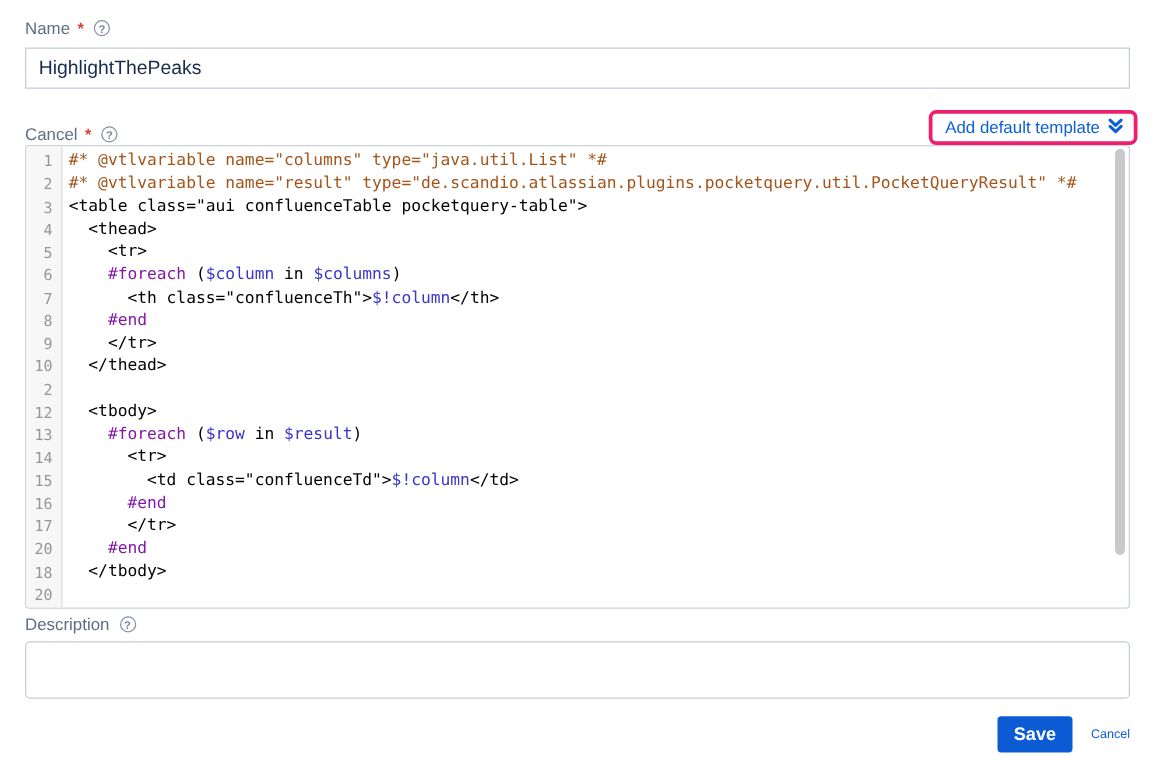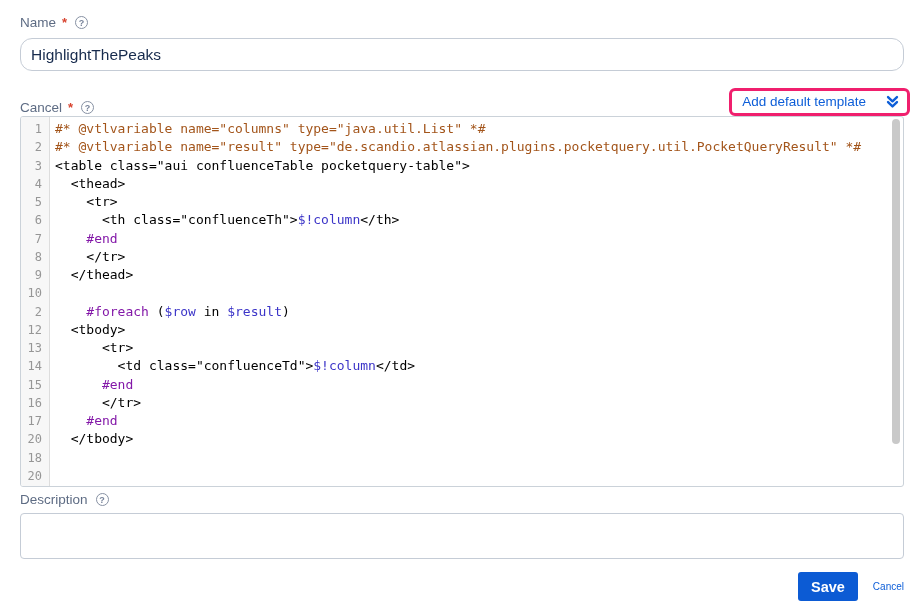--- a/index.html
+++ b/index.html
@@ -22,29 +22,29 @@
   body{font-family:"Liberation Sans",sans-serif;}
   .page{padding:14px 20px 6px 20px;width:924px;height:609px;}
 
   .field-label-row{display:flex;align-items:center;gap:5px;height:17px;}
   .field-label{font-size:13.5px;color:var(--label-gray);}
   .required{color:var(--required-red);font-size:13px;font-weight:bold;margin-left:1px;}
   .help-icon{display:inline-flex;align-items:center;justify-content:center;
     width:13px;height:13px;border:1.2px solid #8791a3;border-radius:50%;
     color:#77839a;font-size:9px;font-weight:bold;margin-left:3px;cursor:pointer;}
 
-  .text-input{width:100%;height:33px;border:1px solid var(--border-gray);border-radius:12px;
+  .text-input{width:100%;height:33px;border:1px solid var(--border-gray);border-radius:0;
     margin-top:7px;padding:0 10px;font-family:"Liberation Sans",sans-serif;
     font-size:15.5px;color:var(--text-navy);outline:none;}
 
   .content-header{display:flex;justify-content:space-between;align-items:flex-end;
     margin-top:14px;height:31px;}
   .highlight-box{border:3px solid var(--highlight-pink);border-radius:6px;
     padding:3px 8px 4px 10px;margin-right:-6px;background:#fff;}
-  .add-template-link{display:flex;align-items:center;gap:20px;color:var(--accent-blue);
+  .add-template-link{display:flex;gap:6px;color:var(--accent-blue);
     font-size:13.5px;text-decoration:none;cursor:pointer;white-space:nowrap;}
 
   .editor{position:relative;border:1px solid #cbd2d9;border-radius:3px;height:371px;
     display:flex;overflow:hidden;background:#fff;}
   .gutter{width:29px;background:var(--gutter-bg);border-right:1px solid #ddd;
     padding:3px 0;flex-shrink:0;}
   .gut-num{font-family:"DejaVu Sans Mono",monospace;font-size:12px;line-height:18.25px;
     color:var(--gutter-text);text-align:right;padding-right:7px;}
   .code-lines{padding:3px 14px 3px 5px;flex:1;overflow:hidden;}
   .code-line{font-family:"DejaVu Sans Mono",monospace;font-size:13px;line-height:18.25px;
@@ -123,27 +123,28 @@
         <div class="gut-num">20</div>
         <div class="gut-num">18</div>
         <div class="gut-num">20</div>
       </div>
     <div class="code-lines">
         <div class="code-line"><span class="tok-comment">#* @vtlvariable name="columns" type="java.util.List" *#</span></div>
         <div class="code-line"><span class="tok-comment">#* @vtlvariable name="result" type="de.scandio.atlassian.plugins.pocketquery.util.PocketQueryResult" *#</span></div>
         <div class="code-line"><span class="tok-plain">&lt;table class="aui confluenceTable pocketquery-table"&gt;</span></div>
         <div class="code-line"><span class="tok-plain">  &lt;thead&gt;</span></div>
         <div class="code-line"><span class="tok-plain">    &lt;tr&gt;</span></div>
+        <div class="code-line"><span class="tok-plain">    </span><span class="tok-keyword">#foreach</span><span class="tok-plain"> (</span><span class="tok-variable">$column</span><span class="tok-plain"> in </span><span class="tok-variable">$columns</span><span class="tok-plain">)</span></div>
         <div class="code-line"><span class="tok-plain">      &lt;th class="confluenceTh"&gt;</span><span class="tok-variable">$!column</span><span class="tok-plain">&lt;/th&gt;</span></div>
         <div class="code-line"><span class="tok-plain">    </span><span class="tok-keyword">#end</span></div>
         <div class="code-line"><span class="tok-plain">    &lt;/tr&gt;</span></div>
         <div class="code-line"><span class="tok-plain">  &lt;/thead&gt;</span></div>
         <div class="code-line"></div>
+        <div class="code-line"><span class="tok-plain">  &lt;tbody&gt;</span></div>
         <div class="code-line"><span class="tok-plain">    </span><span class="tok-keyword">#foreach</span><span class="tok-plain"> (</span><span class="tok-variable">$row</span><span class="tok-plain"> in </span><span class="tok-variable">$result</span><span class="tok-plain">)</span></div>
-        <div class="code-line"><span class="tok-plain">  &lt;tbody&gt;</span></div>
         <div class="code-line"><span class="tok-plain">      &lt;tr&gt;</span></div>
         <div class="code-line"><span class="tok-plain">        &lt;td class="confluenceTd"&gt;</span><span class="tok-variable">$!column</span><span class="tok-plain">&lt;/td&gt;</span></div>
         <div class="code-line"><span class="tok-plain">      </span><span class="tok-keyword">#end</span></div>
         <div class="code-line"><span class="tok-plain">      &lt;/tr&gt;</span></div>
         <div class="code-line"><span class="tok-plain">    </span><span class="tok-keyword">#end</span></div>
         <div class="code-line"><span class="tok-plain">  &lt;/tbody&gt;</span></div>
       </div>
     <div class="scrollbar-thumb"></div>
   </div>
 

